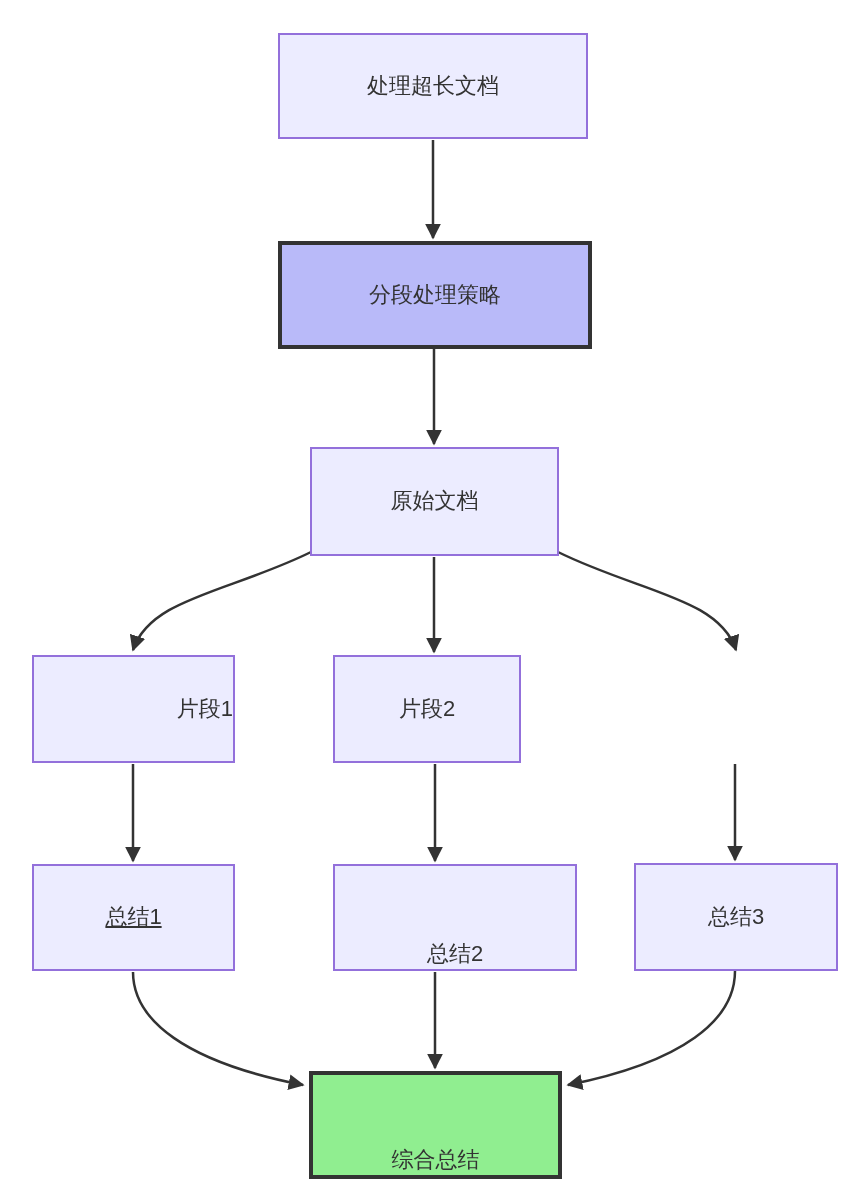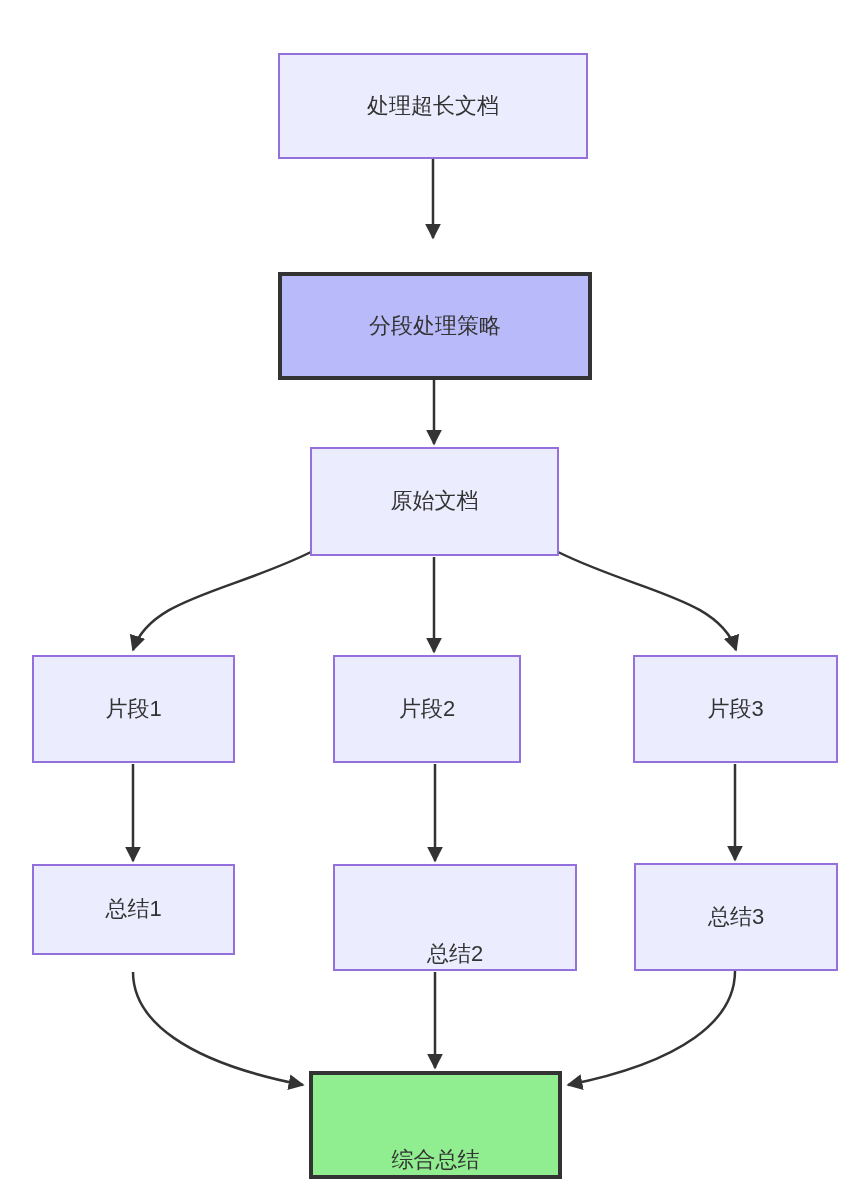--- a/index.html
+++ b/index.html
@@ -37,21 +37,20 @@
     font-size: 22px;
     line-height: 1.3;
     color: var(--text, #333333);
     background: var(--node-fill, #ECECFF);
     border: 2px solid var(--node-border, #9370DB);
     text-align: center;
   }
   .node.emphasis {
     background: var(--emphasis-fill, #B9BAF9);
     border: 4px solid var(--emphasis-border, #333333);
-    margin-top: 31px;
   }
   .node.success {
     background: var(--success-fill, #90EE90);
     border: 4px solid var(--success-border, #333333);
     align-items: flex-end;
   }
 </style>
 </head>
 <body>
 
@@ -70,45 +69,42 @@
     <path class="edge" marker-end="url(#arrow)" d="M434,557 L434,652"></path>
     <path class="edge" marker-end="url(#arrow)" d="M558,552 C639,592 719,598 736,650"></path>
     <path class="edge" marker-end="url(#arrow)" d="M133,764 L133,861"></path>
     <path class="edge" marker-end="url(#arrow)" d="M435,764 L435,861"></path>
     <path class="edge" marker-end="url(#arrow)" d="M735,764 L735,860"></path>
     <path class="edge" marker-end="url(#arrow)" d="M133,972 C133,1020 185,1062 303,1085"></path>
     <path class="edge" marker-end="url(#arrow)" d="M435,972 L435,1068"></path>
     <path class="edge" marker-end="url(#arrow)" d="M735,971 C735,1020 683,1062 568,1085"></path>
   </svg>
 
-  <div class="node" style="left:278px; top:33px; width:310px; height:106px;margin-top:20px;">
+  <div class="node" style="left:278px; top:33px; width:310px; height:106px;">
     <span>处理超长文档</span>
   </div>
 
   <div class="node emphasis" style="left:278px; top:241px; width:314px; height:108px;">
     <span>分段处理策略</span>
   </div>
 
   <div class="node" style="left:310px; top:447px; width:249px; height:109px;">
     <span>原始文档</span>
   </div>
 
-  <div class="node" style="left:32px; top:655px; width:203px; height:108px;">
+  <div class="node" style="left:32px; top:655px; width:203px; height:108px;justify-content:flex-end;">
     <span>片段1</span>
   </div>
 
   <div class="node" style="left:333px; top:655px; width:188px; height:108px;">
     <span>片段2</span>
   </div>
 
-  <div class="node" style="left:633px; top:655px; width:205px; height:108px;">
-    <span>片段3</span>
-  </div>
 
-  <div class="node" style="left:32px; top:864px; width:203px; height:91px;">
+  <div class="node" style="left:32px; top:864px; width:203px; height:107px;text-decoration:underline;">
     <span>总结1</span>
   </div>
 
   <div class="node" style="left:333px; top:864px; width:244px; height:107px;align-items:flex-end;">
     <span>总结2</span>
   </div>
 
   <div class="node" style="left:634px; top:863px; width:204px; height:108px;align-items:center;">
     <span>总结3</span>
   </div>

